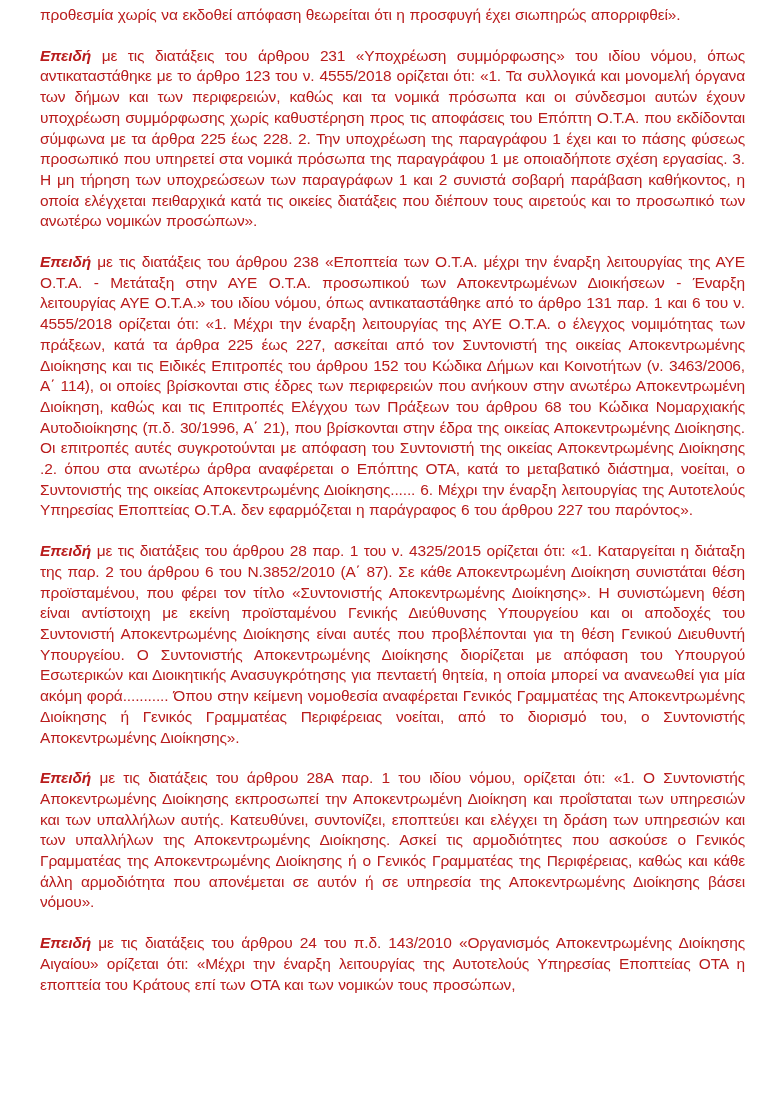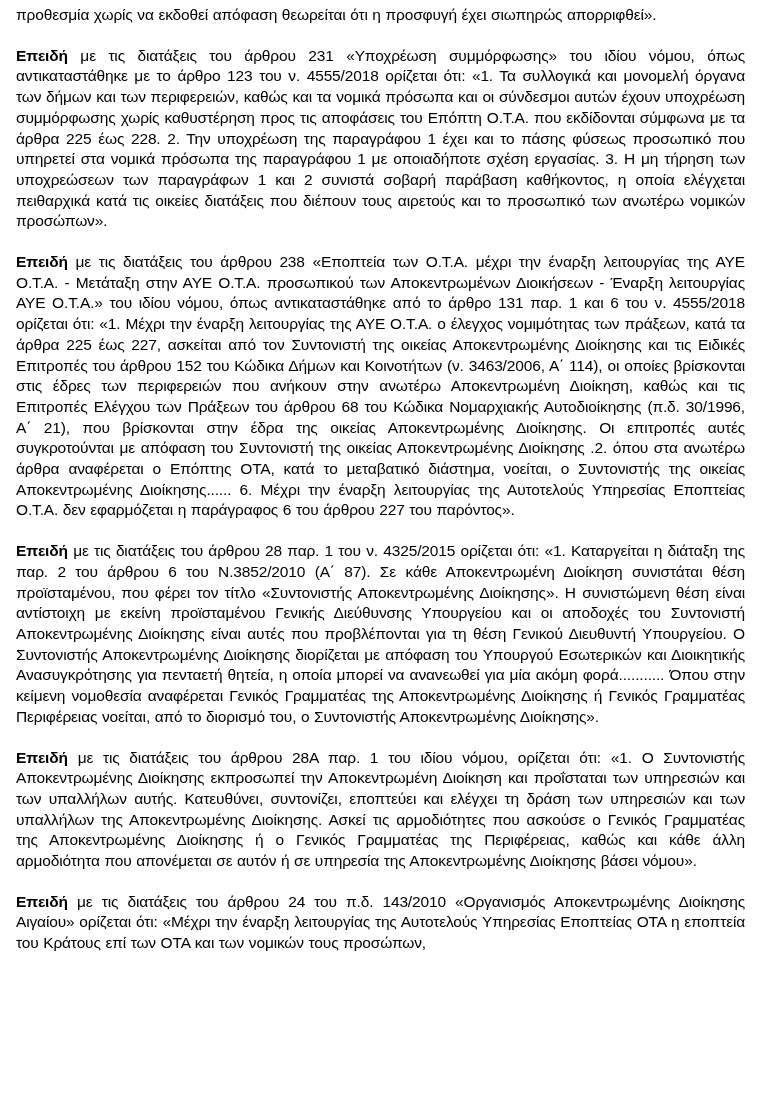--- a/index.html
+++ b/index.html
@@ -6,36 +6,37 @@
     margin: 0;
     padding: 0;
     background: #ffffff;
   }
   .page {
     position: relative;
     width: 783px;
     height: 1111px;
     box-sizing: border-box;
     background: #ffffff;
-    color: #000000;
-    padding: 5px 38px 0 16px;
+    color: #b91c1c;
+    padding: 5px 38px 0 40px;
     overflow: hidden;
     font-family: "Liberation Sans", "DejaVu Sans", sans-serif;
     font-size: 15.5px;
     line-height: 20.7px;
     letter-spacing: -0.15px;
   }
   .para {
     margin: 0 0 20px 0;
     text-align: justify;
     text-justify: inter-word;
     word-spacing: 0.5px;
   }
   .para .lead {
     font-weight: bold;
+    font-style: italic;
   }
 </style>
 </head>
 <body>
 
 <div class="page">
 
   <p class="para"><b class="lead"></b><span>προθεσμία χωρίς να εκδοθεί απόφαση θεωρείται ότι η προσφυγή έχει σιωπηρώς απορριφθεί».</span></p>
 
   <p class="para"><b class="lead">Επειδή</b><span> με τις διατάξεις του άρθρου 231 «Υποχρέωση συμμόρφωσης» του ιδίου νόμου, όπως αντικαταστάθηκε με το άρθρο 123 του ν. 4555/2018 ορίζεται ότι: «1. Τα συλλογικά και μονομελή όργανα των δήμων και των περιφερειών, καθώς και τα νομικά πρόσωπα και οι σύνδεσμοι αυτών έχουν υποχρέωση συμμόρφωσης χωρίς καθυστέρηση προς τις αποφάσεις του Επόπτη Ο.Τ.Α. που εκδίδονται σύμφωνα με τα άρθρα 225 έως 228. 2. Την υποχρέωση της παραγράφου 1 έχει και το πάσης φύσεως προσωπικό που υπηρετεί στα νομικά πρόσωπα της παραγράφου 1 με οποιαδήποτε σχέση εργασίας. 3. Η μη τήρηση των υποχρεώσεων των παραγράφων 1 και 2 συνιστά σοβαρή παράβαση καθήκοντος, η οποία ελέγχεται πειθαρχικά κατά τις οικείες διατάξεις που διέπουν τους αιρετούς και το προσωπικό των ανωτέρω νομικών προσώπων».</span></p>

